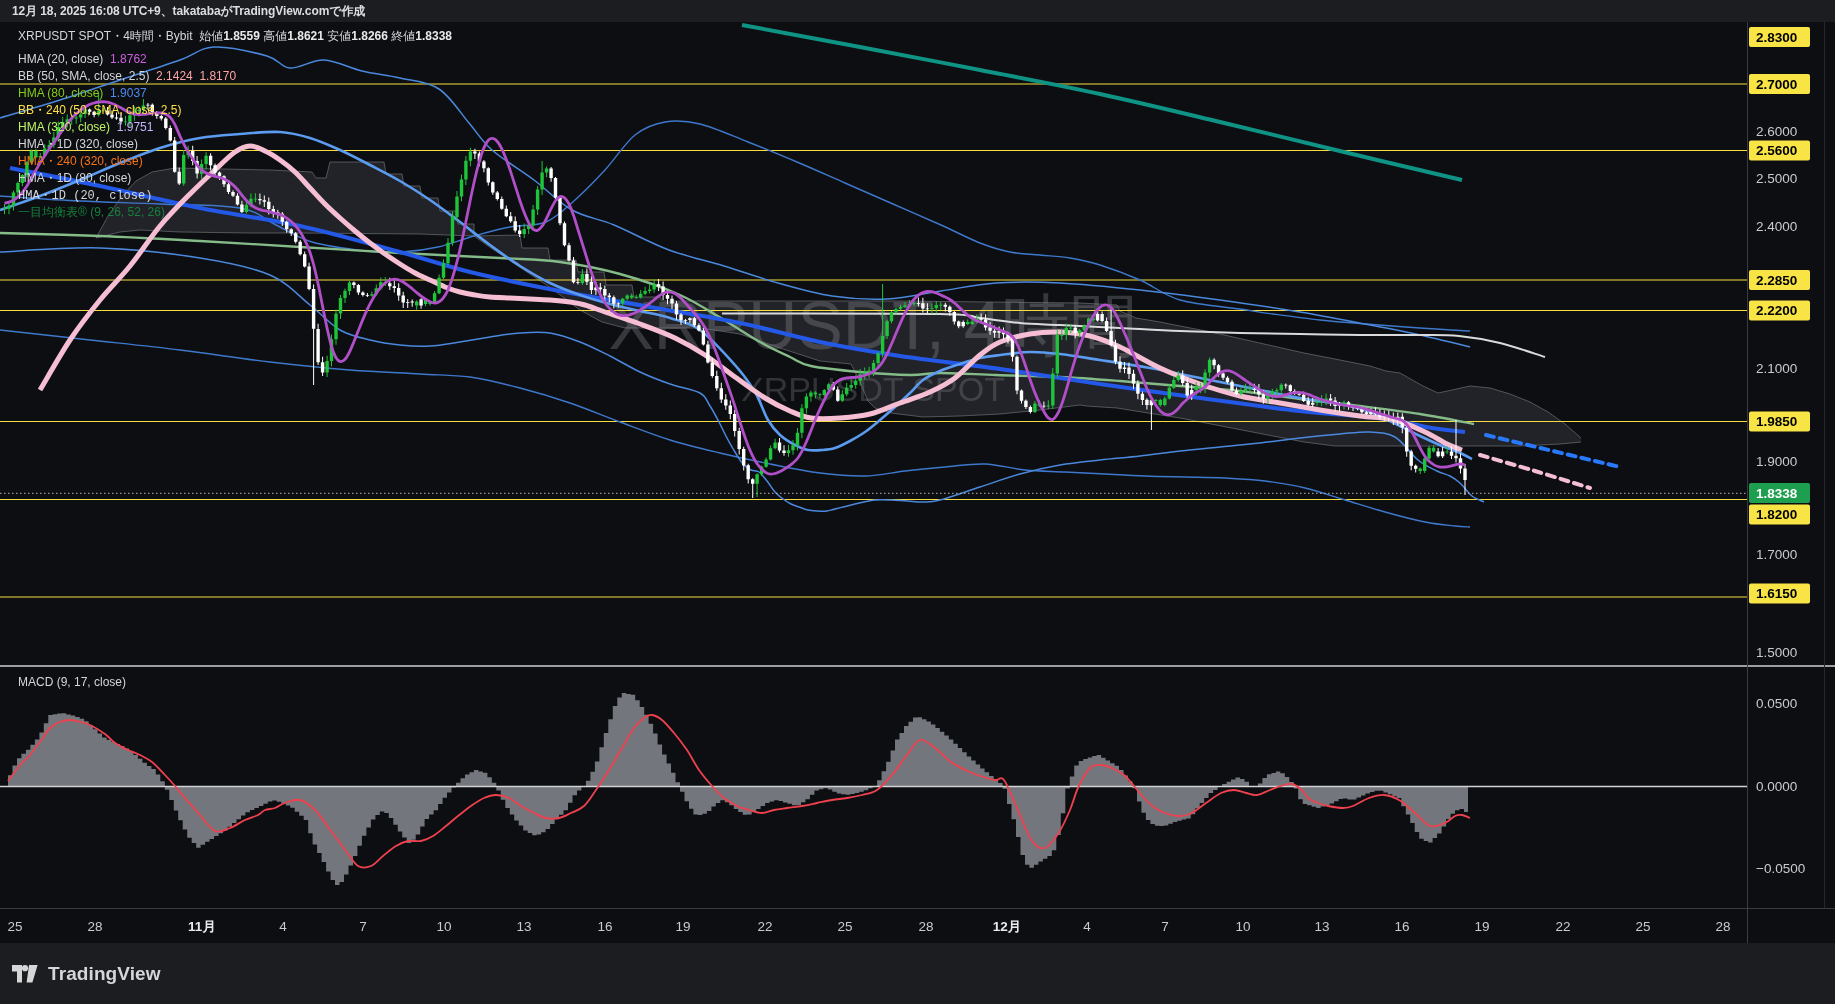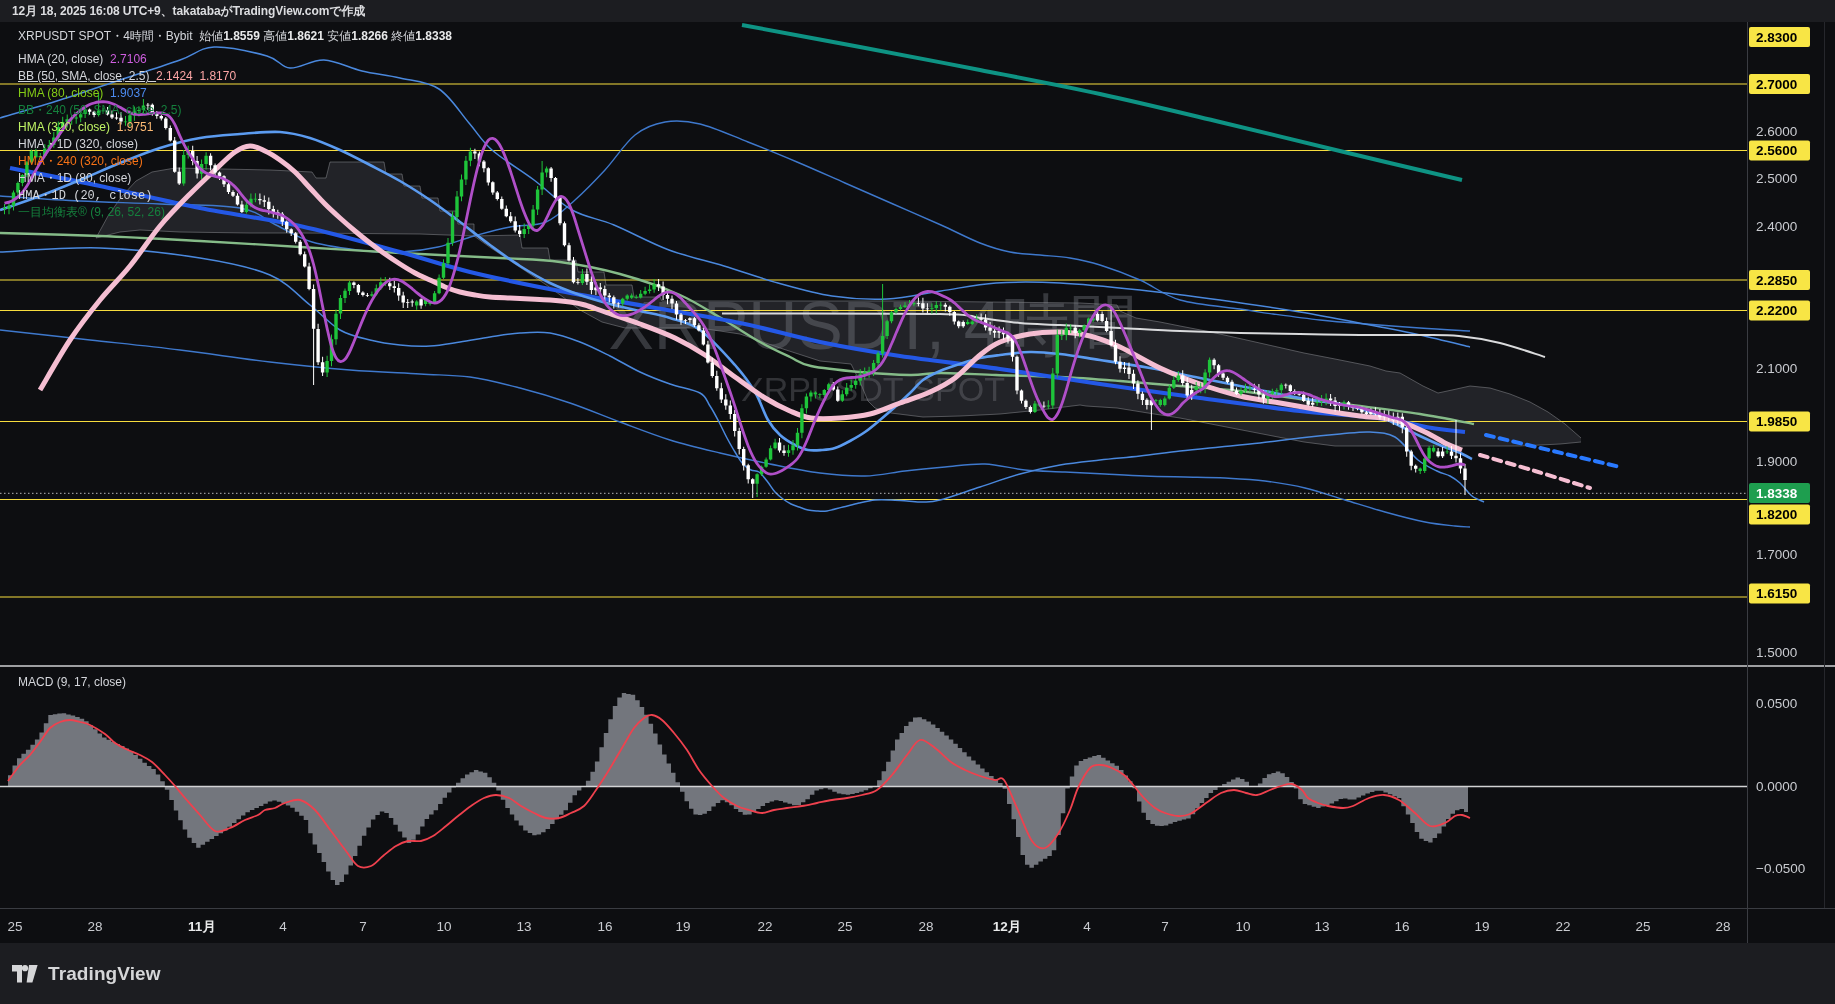--- a/index.html
+++ b/index.html
@@ -103,25 +103,25 @@
 <text x="1243" y="931" font-family="Liberation Sans, sans-serif" font-size="13.5" font-weight="normal" fill="#c9cbd0" text-anchor="middle">10</text>
 <text x="1322" y="931" font-family="Liberation Sans, sans-serif" font-size="13.5" font-weight="normal" fill="#c9cbd0" text-anchor="middle">13</text>
 <text x="1402" y="931" font-family="Liberation Sans, sans-serif" font-size="13.5" font-weight="normal" fill="#c9cbd0" text-anchor="middle">16</text>
 <text x="1482" y="931" font-family="Liberation Sans, sans-serif" font-size="13.5" font-weight="normal" fill="#c9cbd0" text-anchor="middle">19</text>
 <text x="1563" y="931" font-family="Liberation Sans, sans-serif" font-size="13.5" font-weight="normal" fill="#c9cbd0" text-anchor="middle">22</text>
 <text x="1643" y="931" font-family="Liberation Sans, sans-serif" font-size="13.5" font-weight="normal" fill="#c9cbd0" text-anchor="middle">25</text>
 <text x="1723" y="931" font-family="Liberation Sans, sans-serif" font-size="13.5" font-weight="normal" fill="#c9cbd0" text-anchor="middle">28</text>
 </svg>
 <div style="position:absolute;left:12px;top:11px;transform:translateY(-50%);color:#dcdde0;font-size:12px;font-weight:600;letter-spacing:-0.1px;white-space:nowrap">12月 18, 2025 16:08 UTC+9、takatabaがTradingView.comで作成</div>
 <div style="position:absolute;left:18px;top:36px;transform:translateY(-50%);white-space:nowrap"><span style="color:#d4d6db;">XRPUSDT SPOT・4時間・Bybit&nbsp; </span><span style="color:#d4d6db;">始値</span><span style="color:#e8e9ea;font-weight:700;">1.8559</span><span style="color:#d4d6db;">&nbsp;高値</span><span style="color:#e8e9ea;font-weight:700;">1.8621</span><span style="color:#d4d6db;">&nbsp;安値</span><span style="color:#e8e9ea;font-weight:700;">1.8266</span><span style="color:#d4d6db;">&nbsp;終値</span><span style="color:#e8e9ea;font-weight:700;">1.8338</span></div>
-<div style="position:absolute;left:18px;top:59px;transform:translateY(-50%);white-space:nowrap"><span style="color:#d4d6db;">HMA (20, close)&nbsp; </span><span style="color:#cf5ee0;">2.7106</span></div>
-<div style="position:absolute;left:18px;top:76px;transform:translateY(-50%);white-space:nowrap"><span style="color:#d4d6db;text-decoration:underline;">BB (50, SMA, close, 2.5)&nbsp; </span><span style="color:#fca5a5;">2.1424&nbsp; 1.8170</span></div>
+<div style="position:absolute;left:18px;top:59px;transform:translateY(-50%);white-space:nowrap"><span style="color:#d4d6db;">HMA (20, close)&nbsp; </span><span style="color:#cf5ee0;">1.8762</span></div>
+<div style="position:absolute;left:18px;top:76px;transform:translateY(-50%);white-space:nowrap"><span style="color:#d4d6db;">BB (50, SMA, close, 2.5)&nbsp; </span><span style="color:#fca5a5;">2.1424&nbsp; 1.8170</span></div>
 <div style="position:absolute;left:18px;top:93px;transform:translateY(-50%);white-space:nowrap"><span style="color:#84cc16;">HMA (80, close)&nbsp; </span><span style="color:#4c8bf0;">1.9037</span></div>
-<div style="position:absolute;left:18px;top:110px;transform:translateY(-50%);white-space:nowrap"><span style="color:#15803d;">BB・240 (50, SMA, close, 2.5)</span></div>
-<div style="position:absolute;left:18px;top:127px;transform:translateY(-50%);white-space:nowrap"><span style="color:#bef264;margin-top:16px;">HMA (320, close)&nbsp; </span><span style="color:#fdba74;">1.9751</span></div>
+<div style="position:absolute;left:18px;top:110px;transform:translateY(-50%);white-space:nowrap"><span style="color:#fde047;">BB・240 (50, SMA, close, 2.5)</span></div>
+<div style="position:absolute;left:18px;top:127px;transform:translateY(-50%);white-space:nowrap"><span style="color:#bef264;margin-top:16px;">HMA (320, close)&nbsp; </span><span style="color:#c4b5fd;">1.9751</span></div>
 <div style="position:absolute;left:18px;top:144px;transform:translateY(-50%);white-space:nowrap"><span style="color:#d4d6db;">HMA・1D (320, close)</span></div>
 <div style="position:absolute;left:18px;top:161px;transform:translateY(-50%);white-space:nowrap"><span style="color:#f97316;">HMA・240 (320, close)</span></div>
 <div style="position:absolute;left:18px;top:178px;transform:translateY(-50%);white-space:nowrap"><span style="color:#d4d6db;">HMA・1D (80, close)</span></div>
 <div style="position:absolute;left:18px;top:195px;transform:translateY(-50%);white-space:nowrap"><span style="color:#d4d6db;font-family:Liberation Mono, monospace;">HMA・1D (20, close)</span></div>
 <div style="position:absolute;left:18px;top:212px;transform:translateY(-50%);white-space:nowrap"><span style="color:#15803d;margin-top:33px;">一目均衡表® (9, 26, 52, 26)</span></div>
 <div style="position:absolute;left:18px;top:682px;transform:translateY(-50%);color:#d4d6db">MACD (9, 17, close)</div>
 <div style="position:absolute;left:48px;top:974px;transform:translateY(-50%);color:#d5d6d8;font-size:19px;font-weight:700;letter-spacing:0.1px">TradingView</div>
 <svg width="26" height="19" viewBox="0 0 26 19" style="position:absolute;left:12px;top:965px">
     <path d="M0 0H10V17.5H5V6.4H0Z" fill="#d5d6d8"></path>
     <circle cx="13" cy="3.2" r="3.1" fill="#d5d6d8"></circle>

